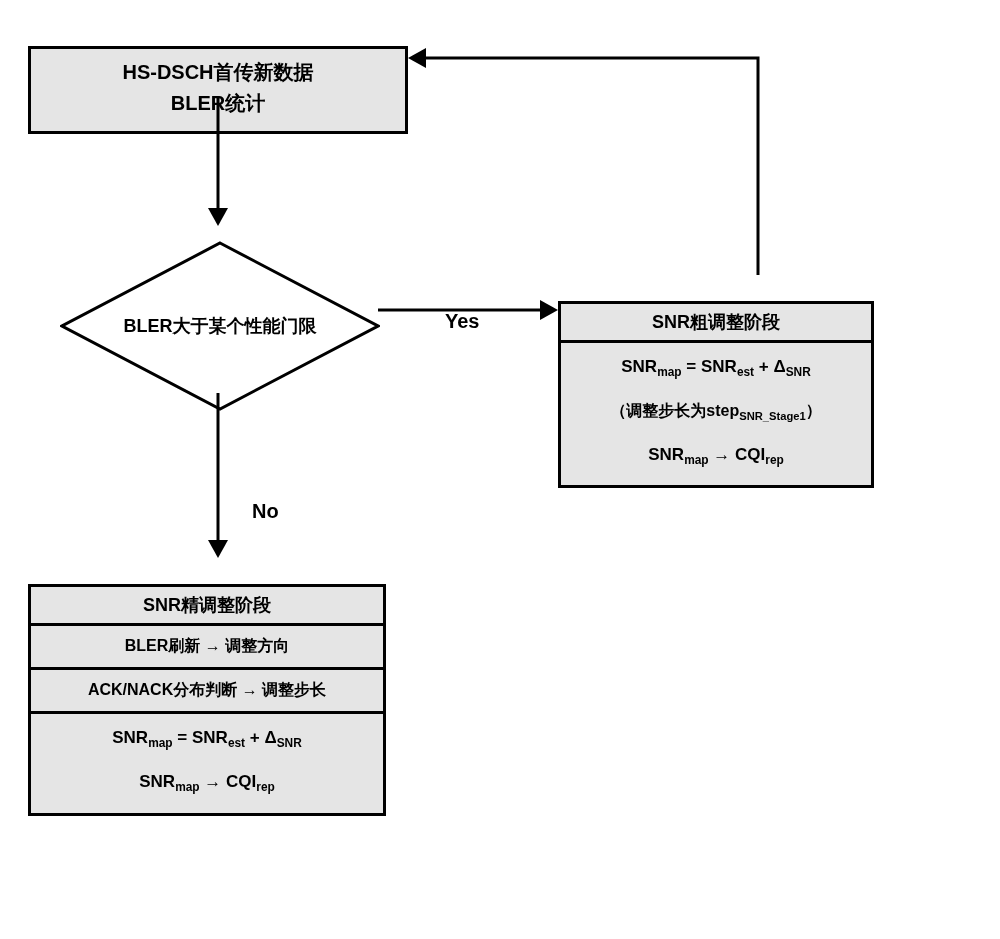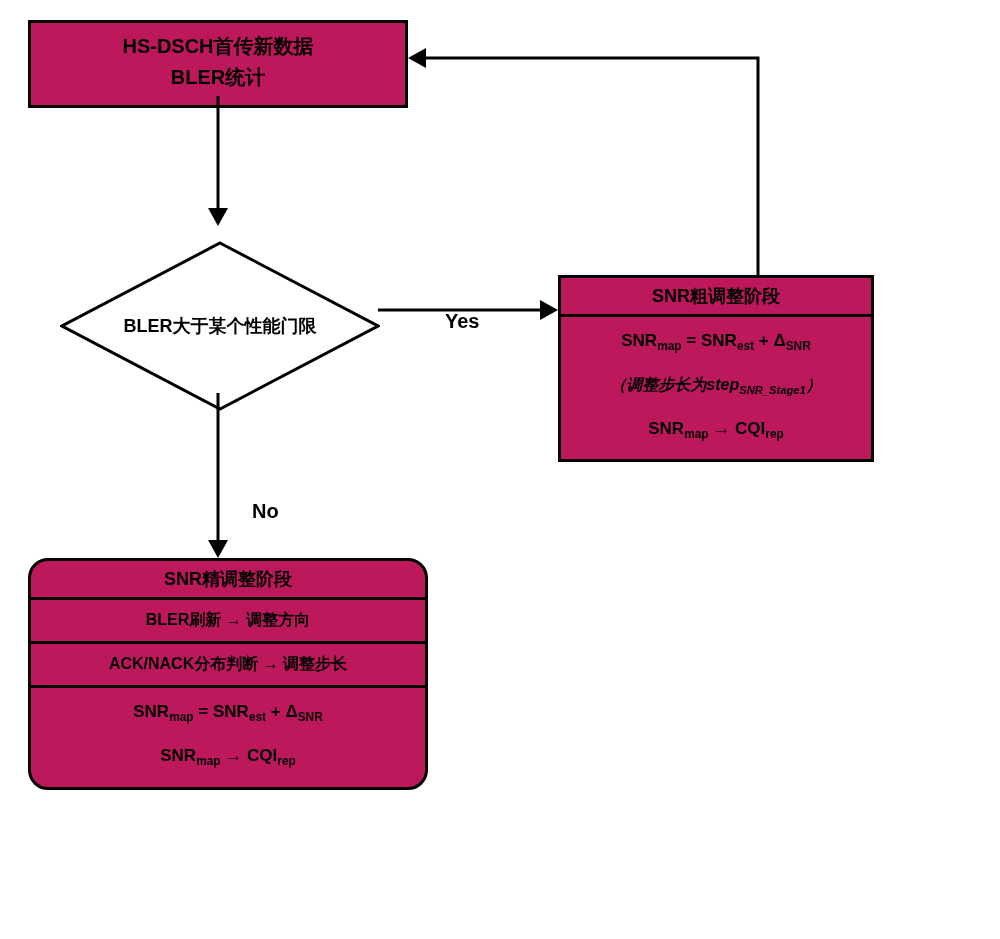--- a/index.html
+++ b/index.html
@@ -9,23 +9,24 @@
     background: #fff;
     font-family: "SimSun", "Microsoft YaHei", sans-serif;
     width: 1000px;
     height: 939px;
     position: relative;
     overflow: hidden;
   }
   .box {
     position: absolute;
     border: 3px solid #000;
-    background: #be185d;
+    background: #e5e5e5;
     text-align: center;
     font-weight: bold;
+    margin-top: 26px;
   }
   .box-title {
     border-bottom: 3px solid #000;
     padding: 6px 4px;
     font-size: 18px;
   }
   .box-row {
     border-bottom: 3px solid #000;
     padding: 10px 4px;
     font-size: 16px;
@@ -86,38 +87,38 @@
 
 <svg class="conn" style="left:378px; top:307px; width:180px; height:6px;">
   <line x1="0" y1="3" x2="165" y2="3" stroke="#000" stroke-width="3"></line>
   <polygon points="180,3 162,-7 162,13" fill="#000"></polygon>
 </svg>
 
 <div class="box" style="left:558px; top:275px; width:316px;">
   <div class="box-title">SNR粗调整阶段</div>
   <div style="padding:14px 6px 18px 6px;">
     <div style="font-size:17px;">SNR<sub>map</sub> = SNR<sub>est</sub> + Δ<sub>SNR</sub></div>
-    <div style="font-size:16px; margin-top:22px;font-style:italic;">（调整步长为step<sub>SNR_Stage1</sub>）</div>
+    <div style="font-size:16px; margin-top:22px;">（调整步长为step<sub>SNR_Stage1</sub>）</div>
     <div style="font-size:17px; margin-top:22px;">SNR<sub>map</sub> → CQI<sub>rep</sub></div>
   </div>
 </div>
 
 <svg class="conn" style="left:408px; top:55px; width:350px; height:225px;">
   <polyline points="350,220 350,3 18,3" fill="none" stroke="#000" stroke-width="3"></polyline>
   <polygon points="0,3 18,-7 18,13" fill="#000"></polygon>
 </svg>
 
 <div class="label" style="left:252px; top:470px;">No</div>
 
 <svg class="conn" style="left:216px; top:393px; width:4px; height:165px;">
   <line x1="2" y1="0" x2="2" y2="150" stroke="#000" stroke-width="3"></line>
   <polygon points="2,165 -8,147 12,147" fill="#000"></polygon>
 </svg>
 
-<div class="box" style="left:28px; top:558px; width:400px;border-radius:20px;">
+<div class="box" style="left:28px; top:558px; width:358px;">
   <div class="box-title">SNR精调整阶段</div>
   <div class="box-row">BLER刷新 → 调整方向</div>
   <div class="box-row">ACK/NACK分布判断 → 调整步长</div>
   <div class="box-row" style="padding:14px 6px 18px 6px; border-bottom:none;">
     <div style="font-size:17px;">SNR<sub>map</sub> = SNR<sub>est</sub> + Δ<sub>SNR</sub></div>
     <div style="font-size:17px; margin-top:22px;">SNR<sub>map</sub> → CQI<sub>rep</sub></div>
   </div>
 </div>
 
 </body></html>

